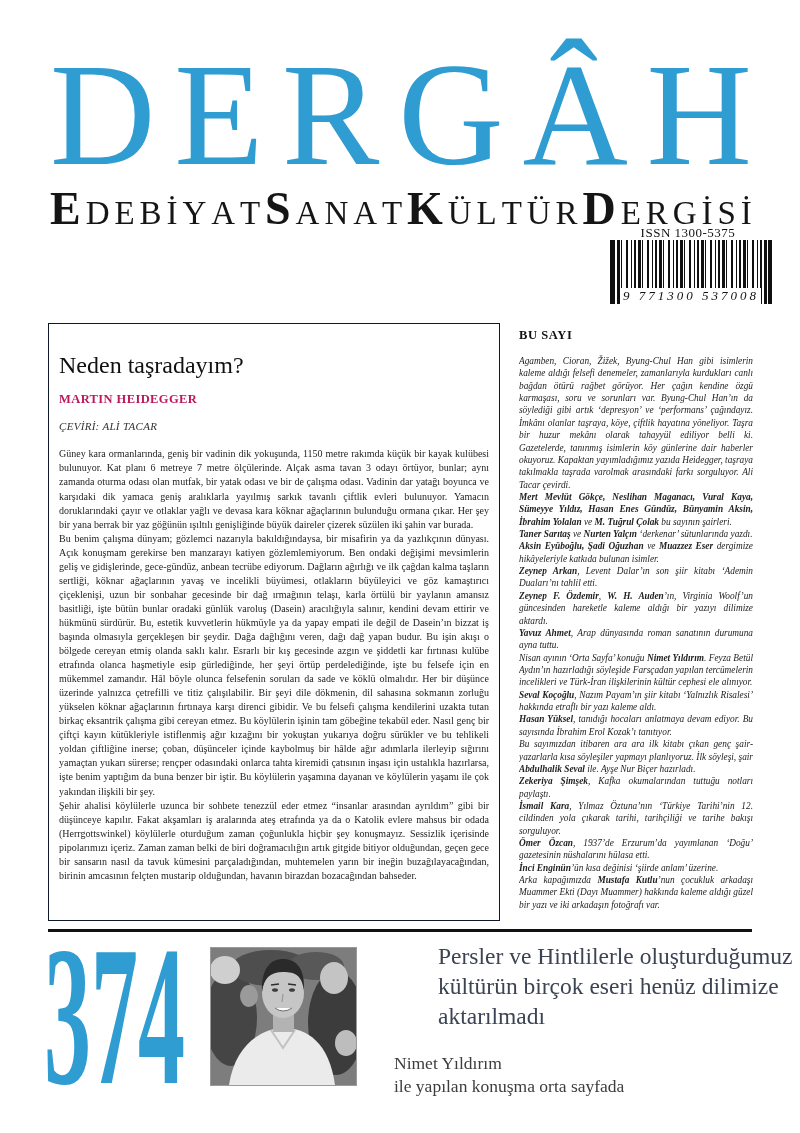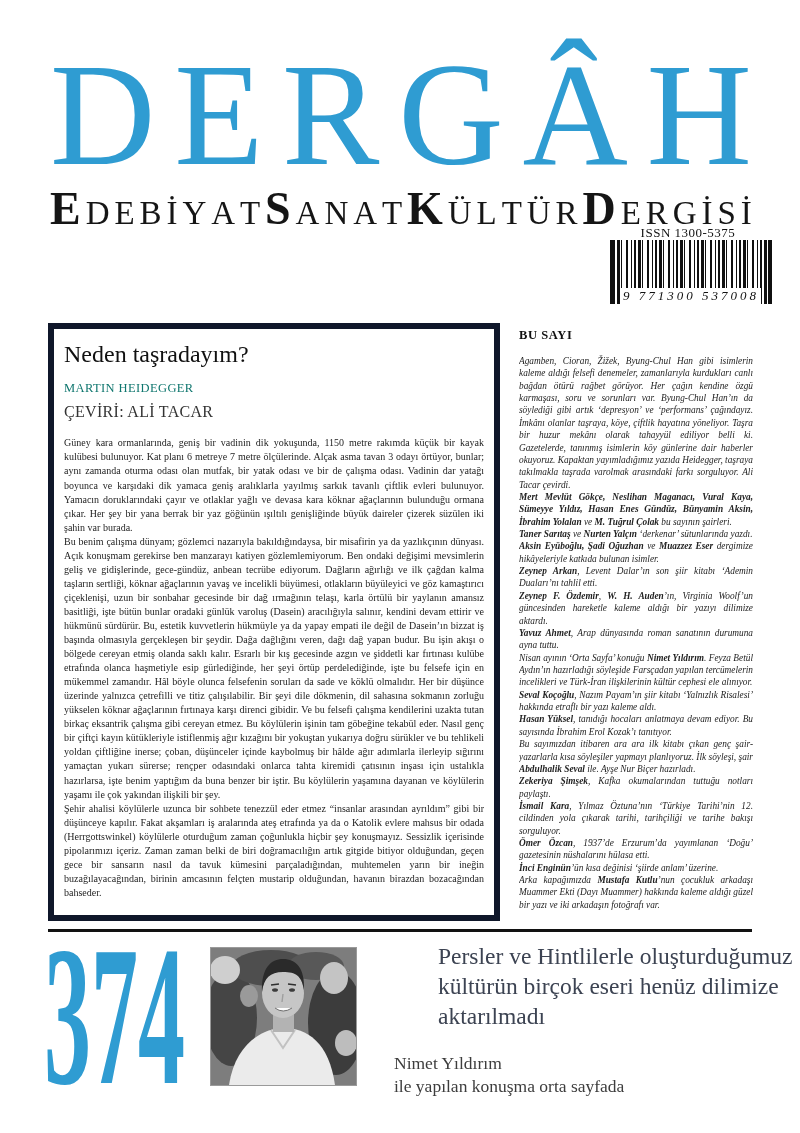--- a/index.html
+++ b/index.html
@@ -37,26 +37,26 @@
     border-left:3px solid #101010;border-right:3px solid #101010;font-style:italic;
   }
   .barcode-digits{
     position:absolute;left:8px;right:8px;bottom:0;height:16px;
     background:#ffffff;color:#111;font-size:13px;line-height:16px;
     text-align:center;letter-spacing:3px;white-space:nowrap;
   }
   
   .article-box{
     position:absolute;left:48px;top:323px;width:452px;height:598px;
-    border:6px solid #0f172a;box-sizing:border-box;
-    padding:10px 10px 6px 10px;overflow:hidden;
+    border:1px solid #0f172a;box-sizing:border-box;
+    padding:26px 10px 6px 10px;overflow:hidden;
   }
   .article-title{font-size:24px;line-height:1.1;color:#101010;margin:2px 0 14px 0;font-weight:400;}
-  .article-author{font-size:12.5px;font-weight:400;color:#0f766e;letter-spacing:.4px;margin:0 0 7px 0;}
-  .article-translator{font-size:16px;font-weight:500;color:#333;letter-spacing:.3px;margin:0 0 15px 0;}
+  .article-author{font-size:12.5px;font-weight:700;color:#be185d;letter-spacing:.4px;margin:0 0 13px 0;}
+  .article-translator{font-size:11px;font-weight:500;color:#333;letter-spacing:.3px;margin:0 0 15px 0;font-style:italic;}
   .article-body{font-size:10px;line-height:1.405;text-align:justify;color:#1d1d1d;}
   .article-body .article-para{margin:0;}
   
   .bu-sayi{
     position:absolute;left:519px;top:328px;width:234px;height:596px;overflow:hidden;
   }
   .bu-sayi-header{font-size:12.5px;font-weight:700;letter-spacing:.6px;color:#111;margin:0 0 12px 0;}
   .bu-sayi-body{font-size:9.3px;line-height:1.33;font-style:italic;text-align:justify;color:#222;}
   .bu-sayi-body p{margin:0;}
   .bu-sayi-body .bname{font-weight:700;}

